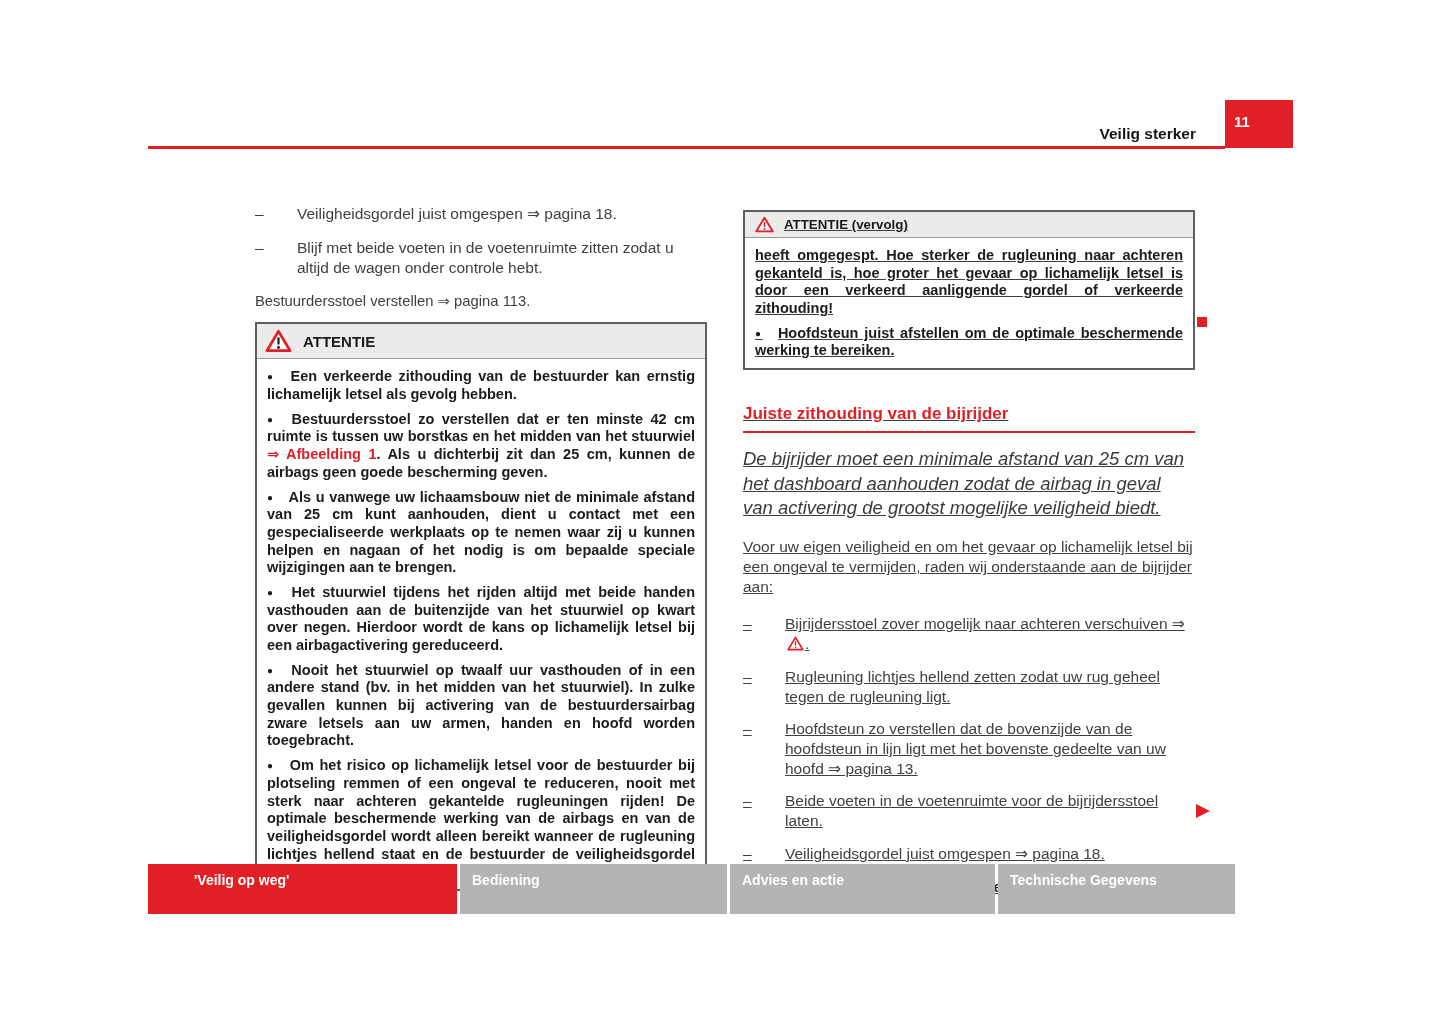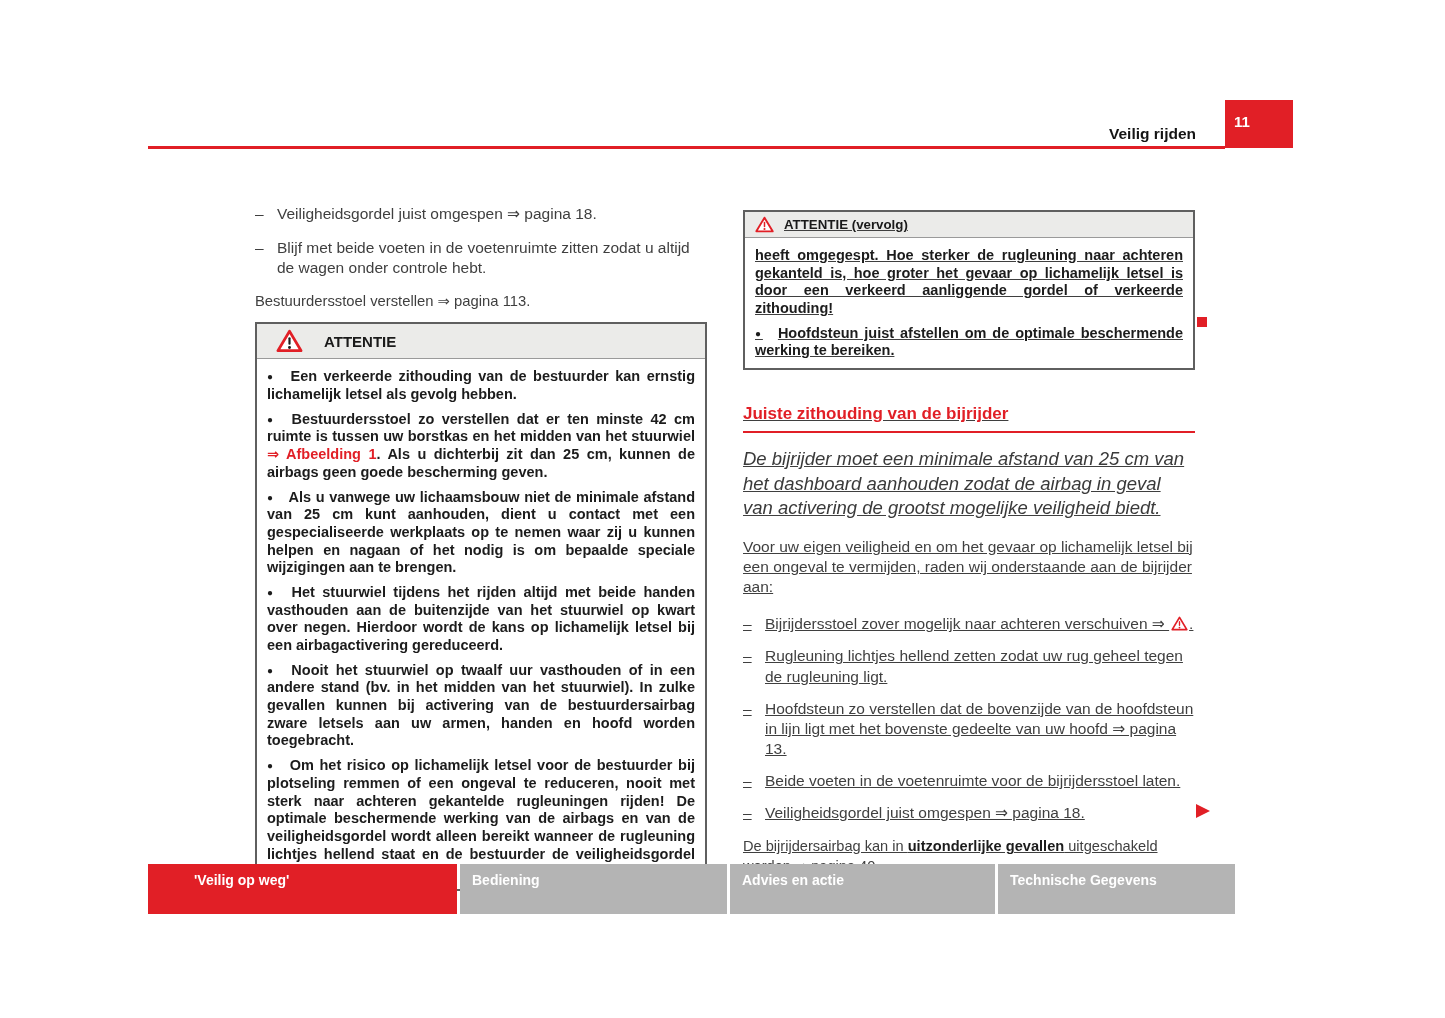--- a/index.html
+++ b/index.html
@@ -21,29 +21,29 @@
   .hdr-rule{position:absolute;left:148px;top:146px;width:1077px;height:3px;background:var(--accent);}
   .pagenum-box{position:absolute;left:1225px;top:100px;width:68px;height:48px;background:var(--accent);
     display:flex;align-items:center;padding:0 0 5px 9px;}
   .pagenum-box span{color:#ffffff;font-weight:bold;font-size:15px;}
 
   
   .col-left{position:absolute;left:255px;top:204px;width:452px;}
   .col-right{position:absolute;left:743px;top:210px;width:452px;text-decoration:underline;}
 
   
-  .ditem{display:flex;font-size:15.5px;line-height:1.3;color:var(--body_text);margin-bottom:14px;}
+  .ditem{display:flex;font-size:15.5px;line-height:1.3;color:var(--body_text);margin-bottom:14px;gap:20px;}
   .ditem .dash{flex:none;width:22px;}
   .ditem .dash::before{content:"\2013";}
   .note{font-size:14.8px;color:var(--body_text);margin-top:4px;}
 
   
   .wbox{border:2px solid var(--box_border);background:#ffffff;margin-top:13px;}
   .wbox-head{background:var(--box_header_bg);border-bottom:1px solid #9a9a9a;
-    display:flex;align-items:center;gap:21px;padding:5px 19px;}
+    display:flex;align-items:center;gap:11px;padding:5px 8px;}
   .wbox-head .wtitle{font-weight:bold;color:#1a1a1a;font-size:15px;}
   .wbox-body{padding:9px 10px 8px 10px;}
   .wpar{font-weight:bold;color:var(--strong_text);font-size:14.5px;line-height:1.22;
     text-align:justify;margin-bottom:7px;}
   .wpar:last-child{margin-bottom:0;}
   .blt::before{content:"\25CF";font-size:10px;vertical-align:1px;}
   .blt{margin-right:15px;}
   .xref{color:var(--accent);}
 
   
@@ -78,21 +78,21 @@
   .ftab.t1{width:309px;}
   .ftab.t2{width:267px;}
   .ftab.t3{width:265px;}
   .ftab.t4{width:237px;}
 </style>
 </head>
 <body>
 
 <div class="page">
 
-  <div class="hdr-title">Veilig rijden</div>
+  <div class="hdr-title">Veilig sterker</div>
   <div class="hdr-rule"></div>
   <div class="pagenum-box">
     <span>11</span>
   </div>
 
   <div class="col-left">
     <div class="ditem">
       <span class="dash"></span>
       <span>Veiligheidsgordel juist omgespen ⇒ pagina 18.</span>
     </div>

